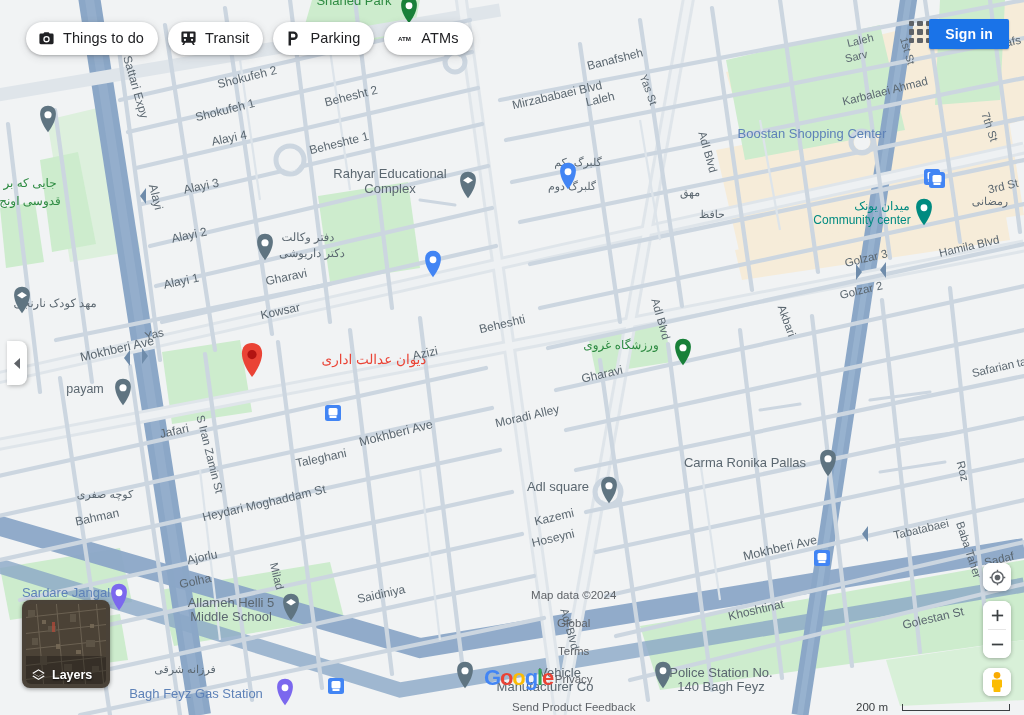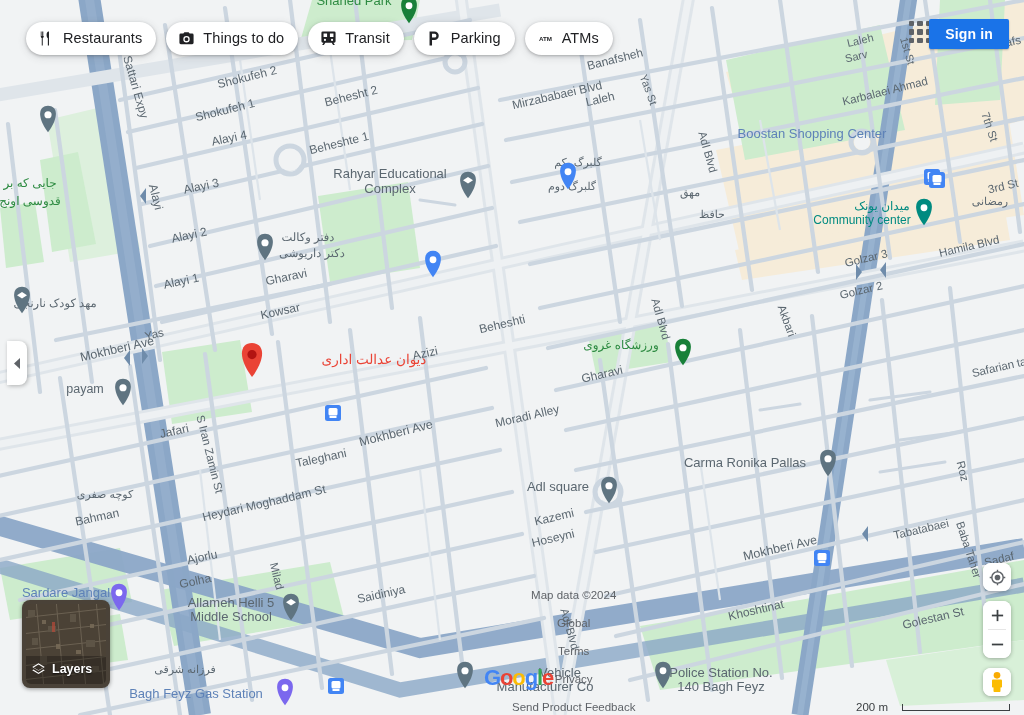--- a/index.html
+++ b/index.html
@@ -59,21 +59,21 @@
   
   #layers-widget {
     position: absolute; left: 22px; bottom: 27px; z-index: 42;
     width: 88px; height: 88px; border-radius: 8px;
     box-shadow: 0 1px 4px rgba(0,0,0,.4); cursor: pointer;
     overflow: hidden; background: #4a4238; padding: 4px;
   }
   #layers-thumb { position: absolute; inset: 4px; border-radius: 5px; overflow: hidden; }
   #layers-foot {
     position: absolute; left: 0; right: 0; bottom: 0; height: 26px;
-    display: flex; align-items: flex-start; gap: 6px; padding-left: 9px;
+    display: flex; align-items: center; gap: 6px; padding-left: 9px;
     color: #fff; font-size: 12.5px; font-weight: bold;
     text-shadow: 0 1px 2px rgba(0,0,0,.8);
   }
 
   
   #map-controls { position: absolute; right: 13px; bottom: 19px; z-index: 42; }
   .ctrl-card {
     background: #fff; border-radius: 8px;
     box-shadow: 0 1px 4px rgba(0,0,0,.3);
     margin-top: 10px; overflow: hidden;
@@ -490,26 +490,20 @@
         </g>
       <g id="selected-label-layer">
           <text x="374" y="364" font-size="13.5" font-family="Liberation Sans, sans-serif" fill="#ea4335" text-anchor="middle" direction="rtl">دیوان عدالت اداری</text>
         </g>
     </g>
   </svg>
 </div>
 
 <div id="chip-bar">
 
-  <div class="chip">
-    <svg class="chip-ico" viewBox="0 0 24 24" fill="#202124">
-      <path d="M8.1 2v7.2c0 1.1-.6 1.9-1.4 2.2V22H5.3V11.4c-.8-.3-1.4-1.1-1.4-2.2V2h1.1v6.4h.8V2h1.1v6.4h.8V2h1.4zM14.9 2c-1.6 0-2.8 2.1-2.8 5 0 2.2.7 4 1.8 4.6V22h1.6V2h-.6z"></path>
-    </svg>
-    <span class="chip-label">Restaurants</span>
-  </div>
 
 
   <div class="chip">
     <svg class="chip-ico" viewBox="0 0 24 24" fill="#202124">
       <path d="M9 3l-1.5 2H4a2 2 0 0 0-2 2v11a2 2 0 0 0 2 2h16a2 2 0 0 0 2-2V7a2 2 0 0 0-2-2h-3.5L15 3H9zm3 5.5a4.5 4.5 0 1 1 0 9 4.5 4.5 0 0 1 0-9zm0 1.8a2.7 2.7 0 1 0 0 5.4 2.7 2.7 0 0 0 0-5.4z"></path>
     </svg>
     <span class="chip-label">Things to do</span>
   </div>
 
   <div class="chip">

